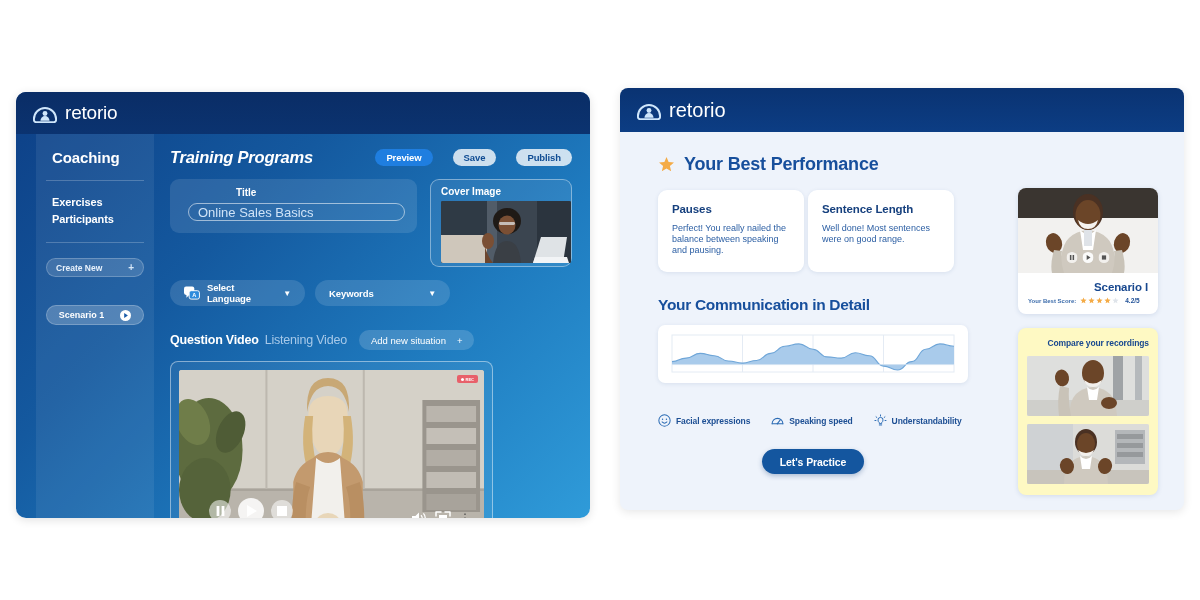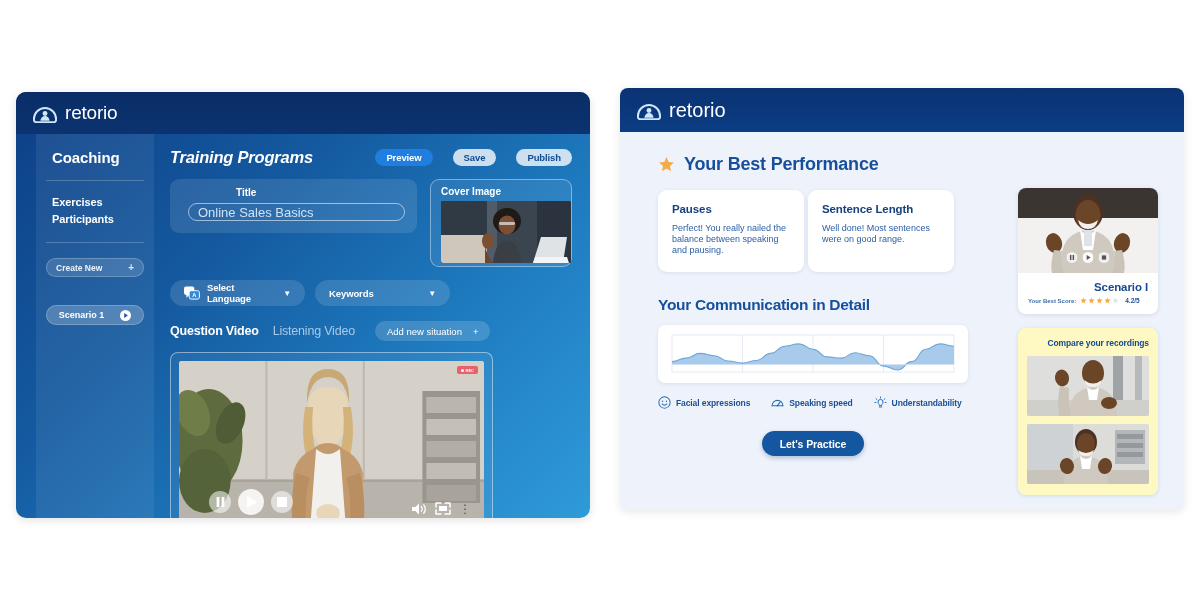--- a/index.html
+++ b/index.html
@@ -105,21 +105,21 @@
   .lp-row3 { display: flex; gap: 10px; margin-top: 13px; }
   .drop {
     height: 26px; border-radius: 13px; background: rgba(255,255,255,0.13);
     display: flex; align-items: center; padding: 0 14px;
     color: #ffffff; font-size: 9.5px; font-weight: 700; letter-spacing: -0.1px;
   }
   .drop.lang { width: 135px; gap: 7px; }
   .drop.kw { width: 135px; justify-content: space-between; }
   .caret { font-size: 8px; }
 
-  .lp-row4 { display: flex; align-items: center; gap: 14px; margin-top: 15px; }
+  .lp-row4 { display: flex; align-items: center; gap: 6px; margin-top: 24px; }
   .tab-active { color: #ffffff; font-size: 12.5px; font-weight: 700; letter-spacing: -0.2px; }
   .tab-idle { color: #a7c9e9; font-size: 12.5px; font-weight: 400; letter-spacing: -0.2px; }
   .add-situation {
     height: 20px; border-radius: 10px; background: rgba(255,255,255,0.16);
     display: flex; align-items: center; gap: 11px; padding: 0 12px;
     color: #ffffff; font-size: 9.5px; font-weight: 400; margin-left: 6px;
   }
 
   .video-frame {
     margin-top: 11px; width: 323px; height: 185px;
@@ -179,21 +179,21 @@
 
   .sec-title2 {
     color: #174f9c; font-size: 15.5px; font-weight: 700; margin-top: 24px; letter-spacing: -0.3px;
   }
   .chart-card {
     margin-top: 11px; width: 310px; height: 58px;
     background: #ffffff; border-radius: 7px;
     box-shadow: 0 1px 4px rgba(20,60,120,0.10);
     display: flex; align-items: center; justify-content: center;
   }
-  .metrics-row { display: flex; gap: 21px; margin-top: 13px; align-items: center; }
+  .metrics-row { display: flex; gap: 21px; margin-top: 31px; align-items: center; }
   .metric { display: flex; align-items: center; gap: 5px; }
   .metric-label { color: #1d4f94; font-size: 8.5px; font-weight: 700; letter-spacing: -0.1px; }
   .mi { width: 13px; height: 13px; }
 
   .practice-wrap { margin-top: 22px; width: 310px; display: flex; justify-content: center; }
   .practice-btn {
     height: 25px; padding: 0 18px; border-radius: 13px;
     background: #14569f; color: #ffffff;
     font-size: 10.5px; font-weight: 700; letter-spacing: -0.1px;
     display: flex; align-items: center; justify-content: center;

